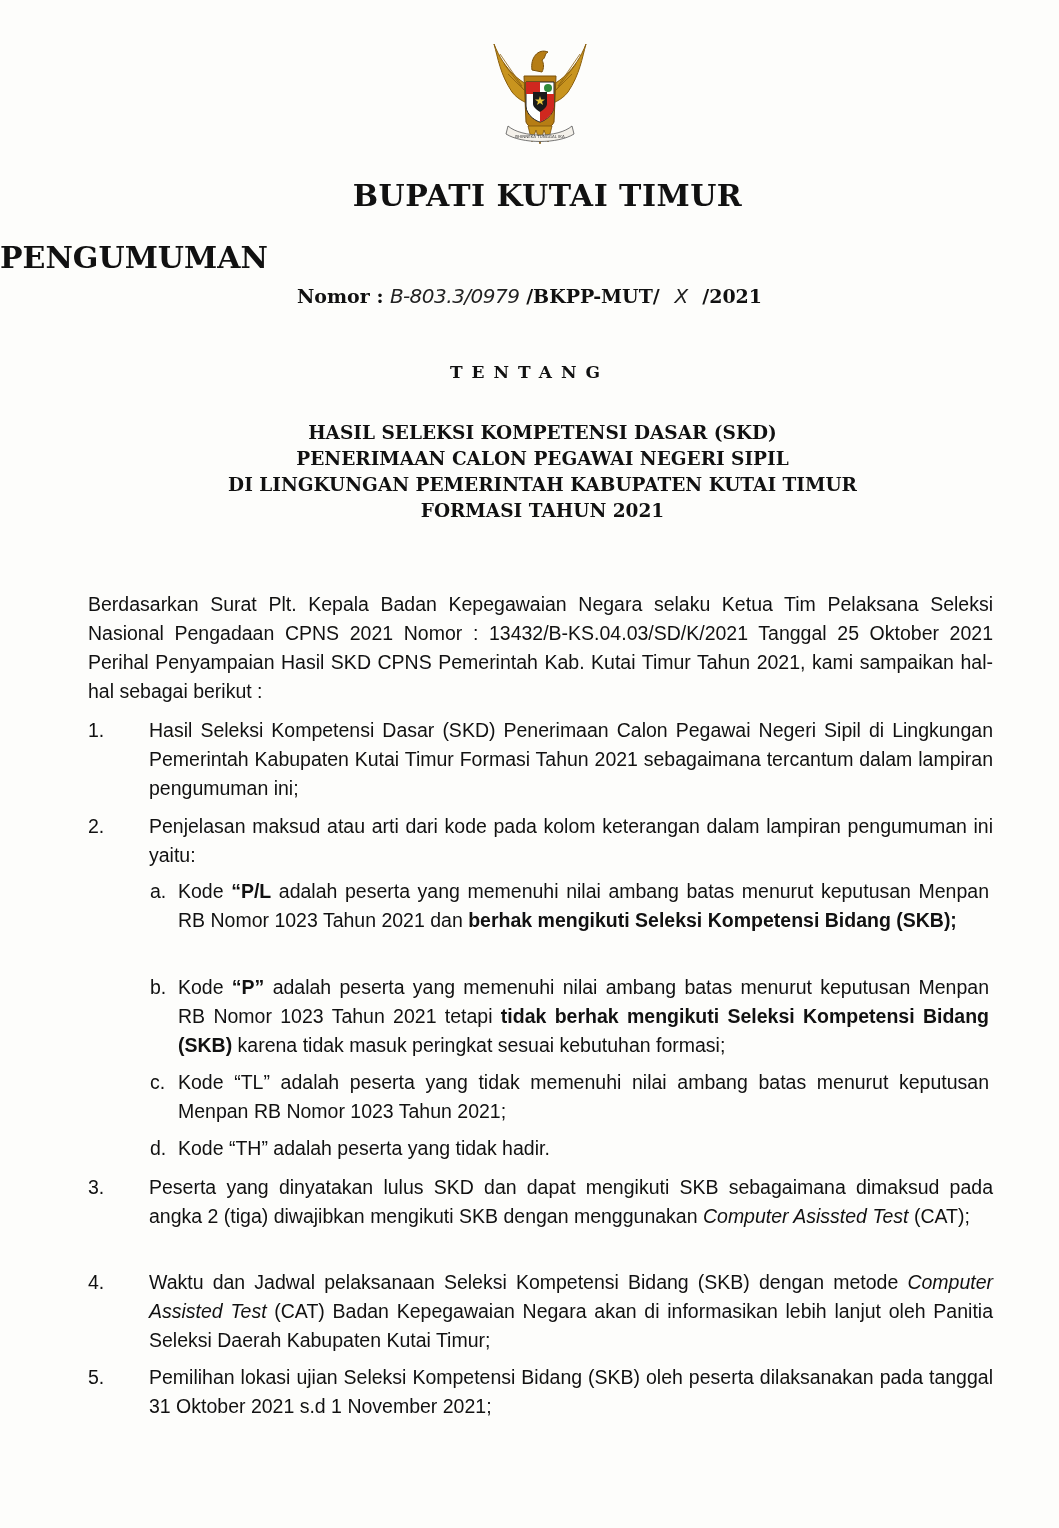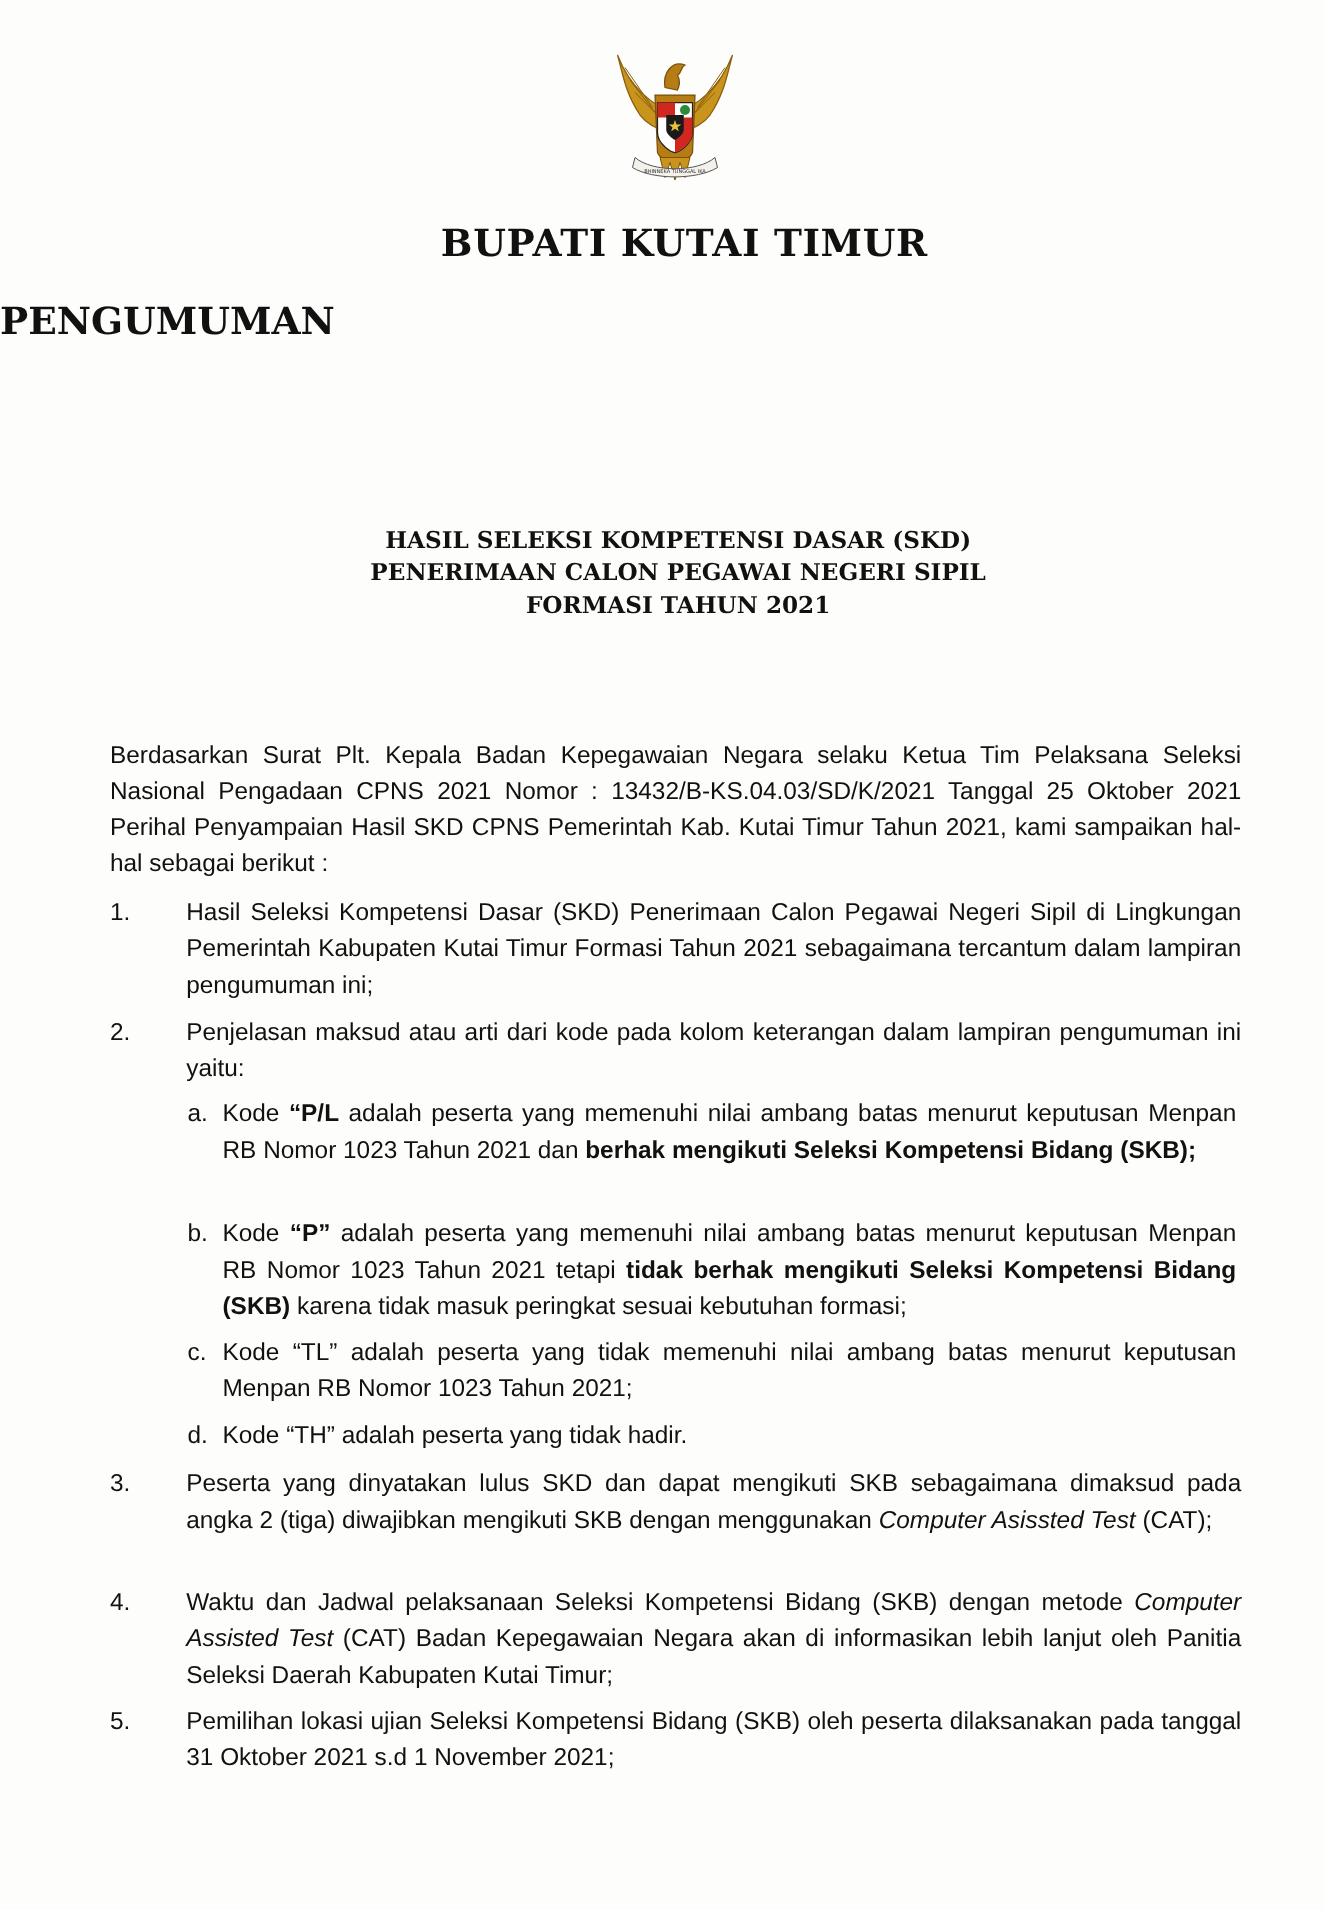--- a/index.html
+++ b/index.html
@@ -84,25 +84,34 @@
 
     <path d="M46 96 L50 112 L54 100 L58 114 L62 100 L66 112 L70 96 Z" fill="#c8941e" stroke="#7a500a" stroke-width="0.8"></path>
 
     <path d="M26 96 C40 108 76 108 90 96 L92 104 C76 114 40 114 24 104 Z" fill="#f4f1ea" stroke="#555" stroke-width="0.8"></path>
     <text x="58" y="108" font-size="4" text-anchor="middle" fill="#333" font-family="DejaVu Sans, sans-serif">BHINNEKA TUNGGAL IKA</text>
   </svg>
 
   <div class="title serif-bold">BUPATI KUTAI TIMUR</div>
   <div class="subtitle serif-bold">PENGUMUMAN</div>
 
+  <div class="nomor serif-bold">
+    <span>Nomor :</span>
+    <span class="hand">B-803.3/0979</span>
+    <span>/BKPP-MUT/</span><span class="gap"></span>
+    <span class="hand">X</span><span class="gap"></span>
+    <span>/2021</span>
+  </div>
 
+  <div class="tentang serif-bold">TENTANG</div>
 
   <div class="heading serif-bold">
     <div>HASIL SELEKSI KOMPETENSI DASAR (SKD)</div>
     <div>PENERIMAAN CALON PEGAWAI NEGERI SIPIL</div>
+    <div>DI LINGKUNGAN PEMERINTAH KABUPATEN KUTAI TIMUR</div>
     <div>FORMASI TAHUN 2021</div>
   </div>
 
   <div class="body intro">Berdasarkan Surat Plt. Kepala Badan Kepegawaian Negara selaku Ketua Tim Pelaksana Seleksi Nasional Pengadaan CPNS 2021 Nomor : 13432/B-KS.04.03/SD/K/2021 Tanggal 25 Oktober 2021 Perihal Penyampaian Hasil SKD CPNS Pemerintah Kab. Kutai Timur Tahun 2021, kami sampaikan hal-hal sebagai berikut :</div>
 
   <div class="item" style="top:716px;">
     <span class="num">1.</span>
     <div class="txt body" style="position:relative;">Hasil Seleksi Kompetensi Dasar (SKD) Penerimaan Calon Pegawai Negeri Sipil di Lingkungan Pemerintah Kabupaten Kutai Timur Formasi Tahun 2021 sebagaimana tercantum dalam lampiran pengumuman ini;</div>
   </div>
 

